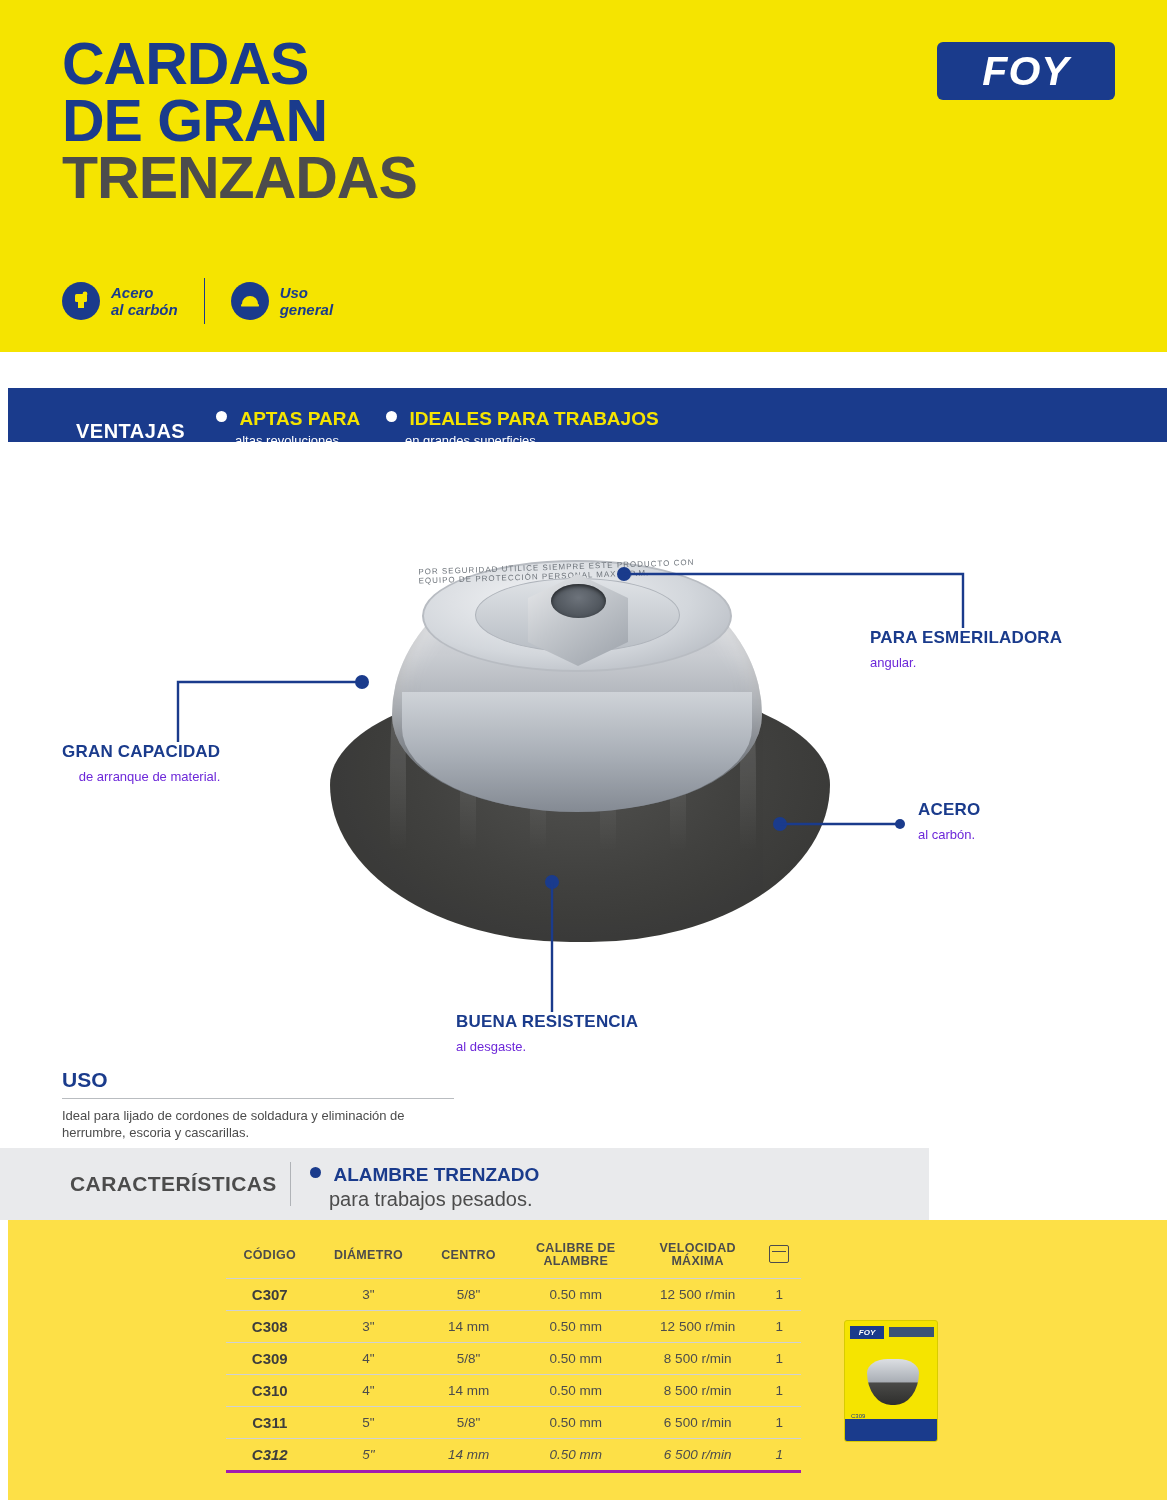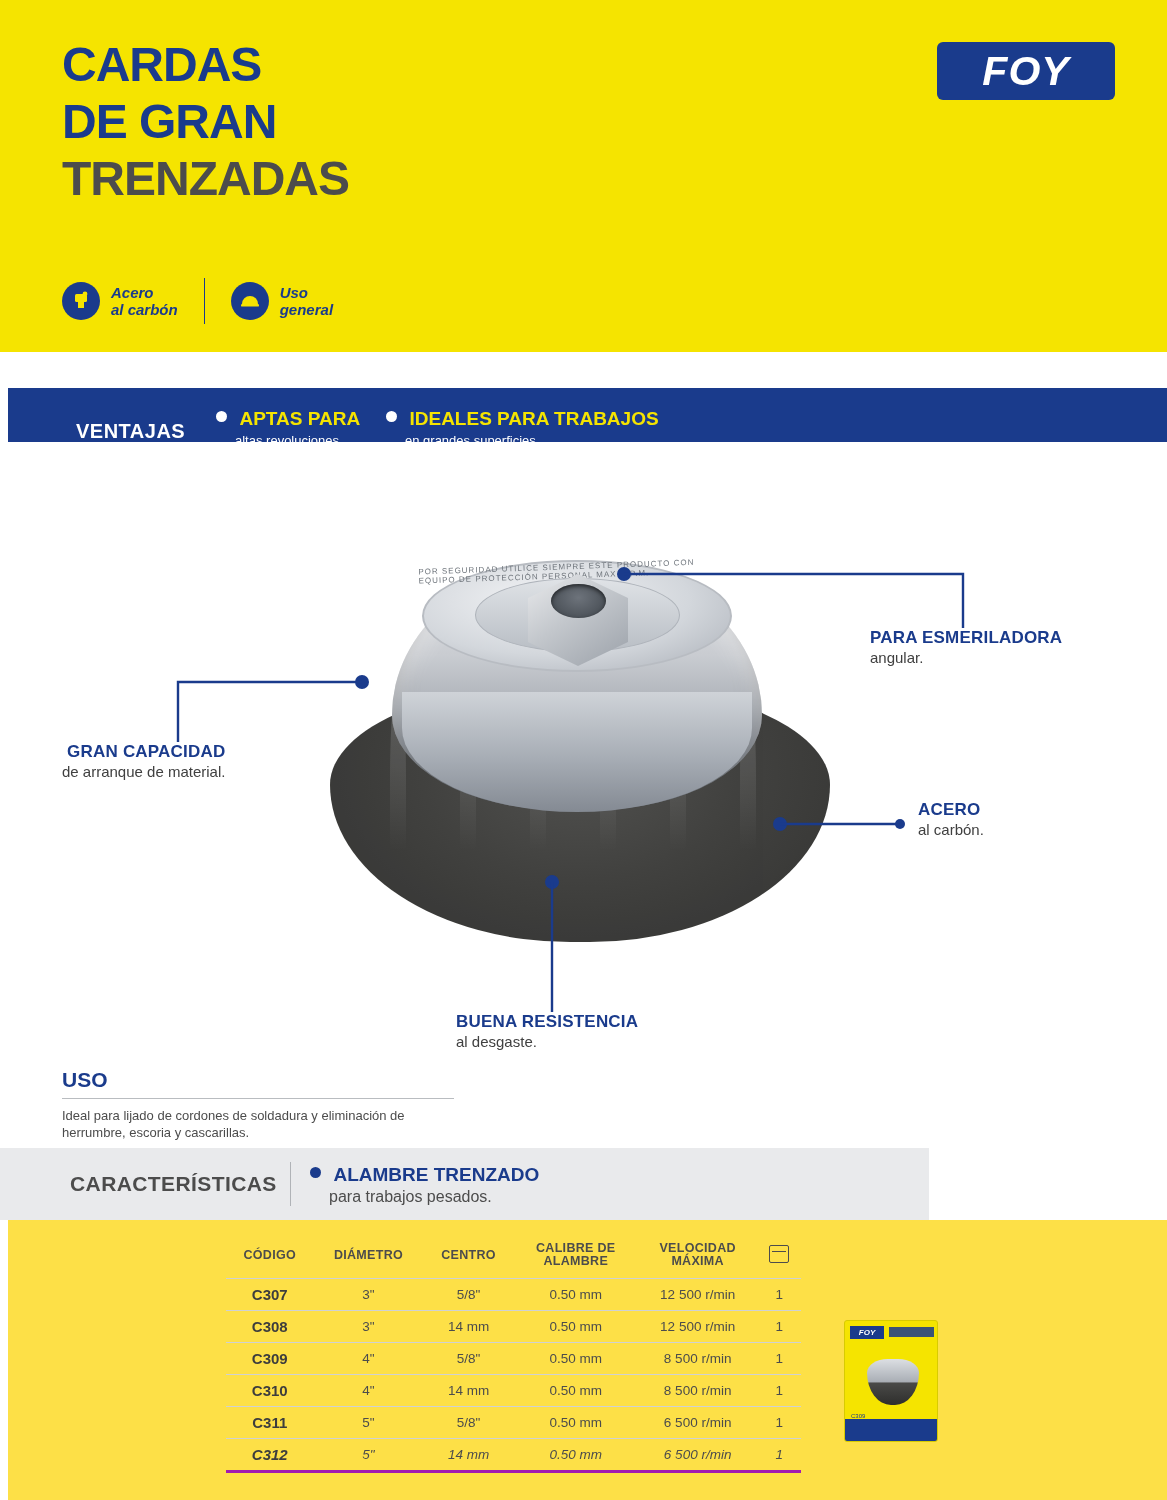--- a/index.html
+++ b/index.html
@@ -12,21 +12,21 @@
   }
 
   
   .header {
     position: absolute; top: 0; left: 0;
     width: 1167px; height: 352px;
     background: #f5e400;
   }
   .header-title {
     position: absolute; left: 62px; top: 36px;
-    font-weight: bold; font-size: 48px; line-height: 57px;
+    font-weight: bold; font-size: 59px; line-height: 57px;
     color: #1a3b8c; letter-spacing: -1px;
   }
   .header-title .line2 { color: #1a3b8c; }
   .header-title .line3 { color: #4c4c4c; }
   .logo {
     position: absolute; right: 52px; top: 42px;
     width: 178px; height: 58px;
     background: #1a3b8c;
     border-radius: 6px;
     display: flex; align-items: center; justify-content: center;
@@ -152,21 +152,21 @@
   }
   .curved-text {
     position: absolute; left: 120px; top: 50px;
     width: 314px; height: 110px;
     font-size: 8px; color: #6f757c; letter-spacing: 1px;
     transform: rotate(-2deg);
   }
 
   
   .callout-title { font-weight: bold; font-size: 17px; color: #1a3b8c; letter-spacing: .2px; }
-  .callout-sub { font-size: 15px; color: #404040; margin-top: 1px; }
+  .callout-sub { font-size: 13px; color: #6d28d9; margin-top: 7px; }
   .callout { position: absolute; }
   .co-esm { left: 870px; top: 186px; }
   .co-gran { left: 62px; top: 300px; text-align: right; }
   .co-acero { left: 918px; top: 358px; }
   .co-resist { left: 456px; top: 570px; }
 
   .lead { position: absolute; }
   .lead line, .lead circle, .lead path { vector-effect: non-scaling-stroke; }
 
   
@@ -188,21 +188,21 @@
   .chars-divider {
     position: absolute; left: 290px; top: 14px;
     width: 1px; height: 44px; background: #b0b3b7;
   }
   .chars-item { position: absolute; left: 310px; top: 16px; }
   .chars-bullet {
     display: inline-block; width: 11px; height: 11px; border-radius: 50%;
     background: #1a3b8c; margin-right: 8px; vertical-align: 3px;
   }
   .chars-title { display: inline; font-weight: bold; font-size: 19px; color: #1a3b8c; }
-  .chars-sub { font-size: 16px; color: #4c4c4c; margin-left: 19px; margin-top: 2px; }
+  .chars-sub { font-size: 20px; color: #4c4c4c; margin-left: 19px; margin-top: 2px; }
 
   
   .table-area {
     position: absolute; top: 1220px; left: 8px;
     width: 1167px; height: 280px;
     background: #fde047;
   }
   table {
     position: absolute; left: 218px; top: 18px;
     border-collapse: collapse; width: 575px;

